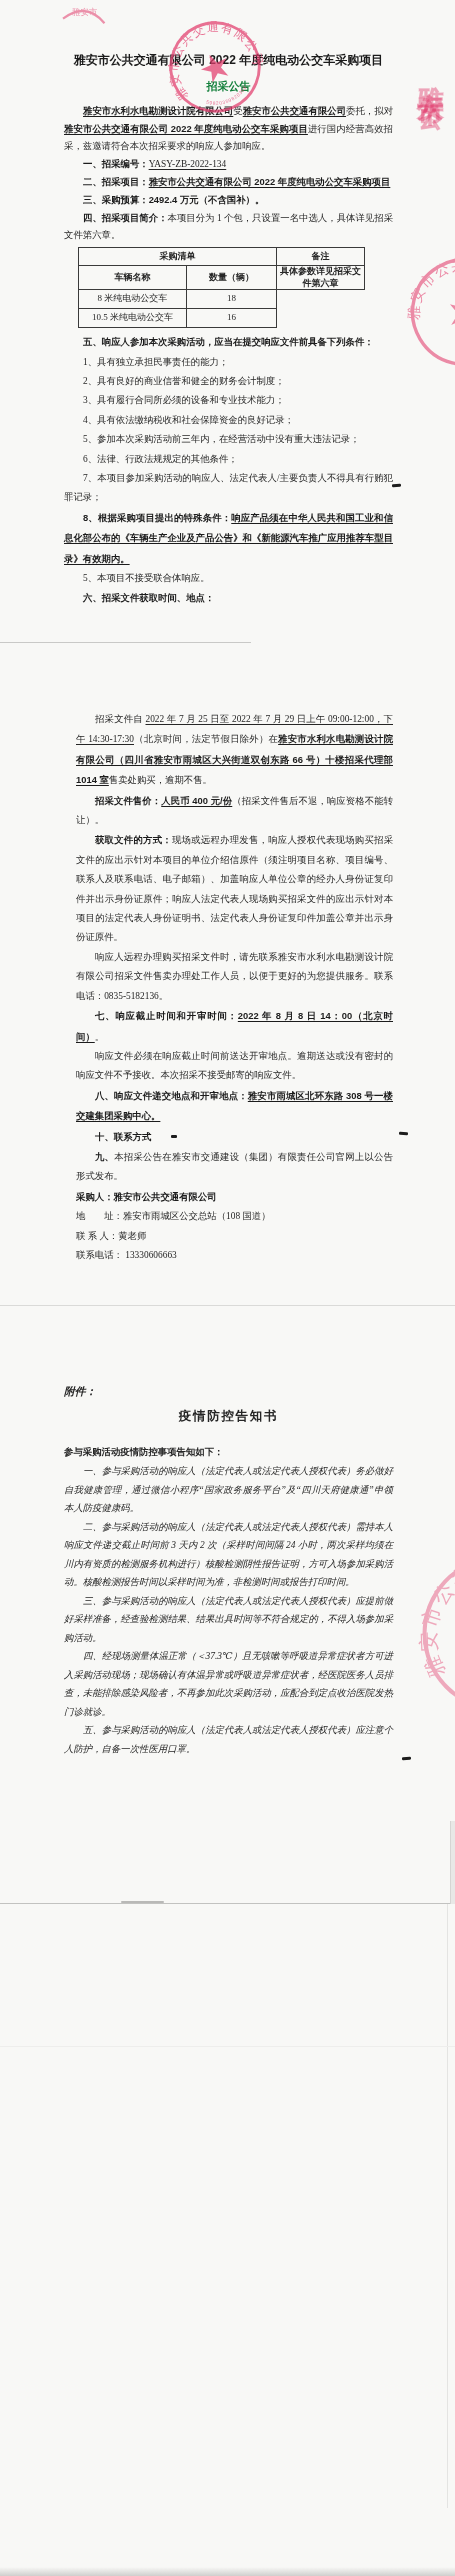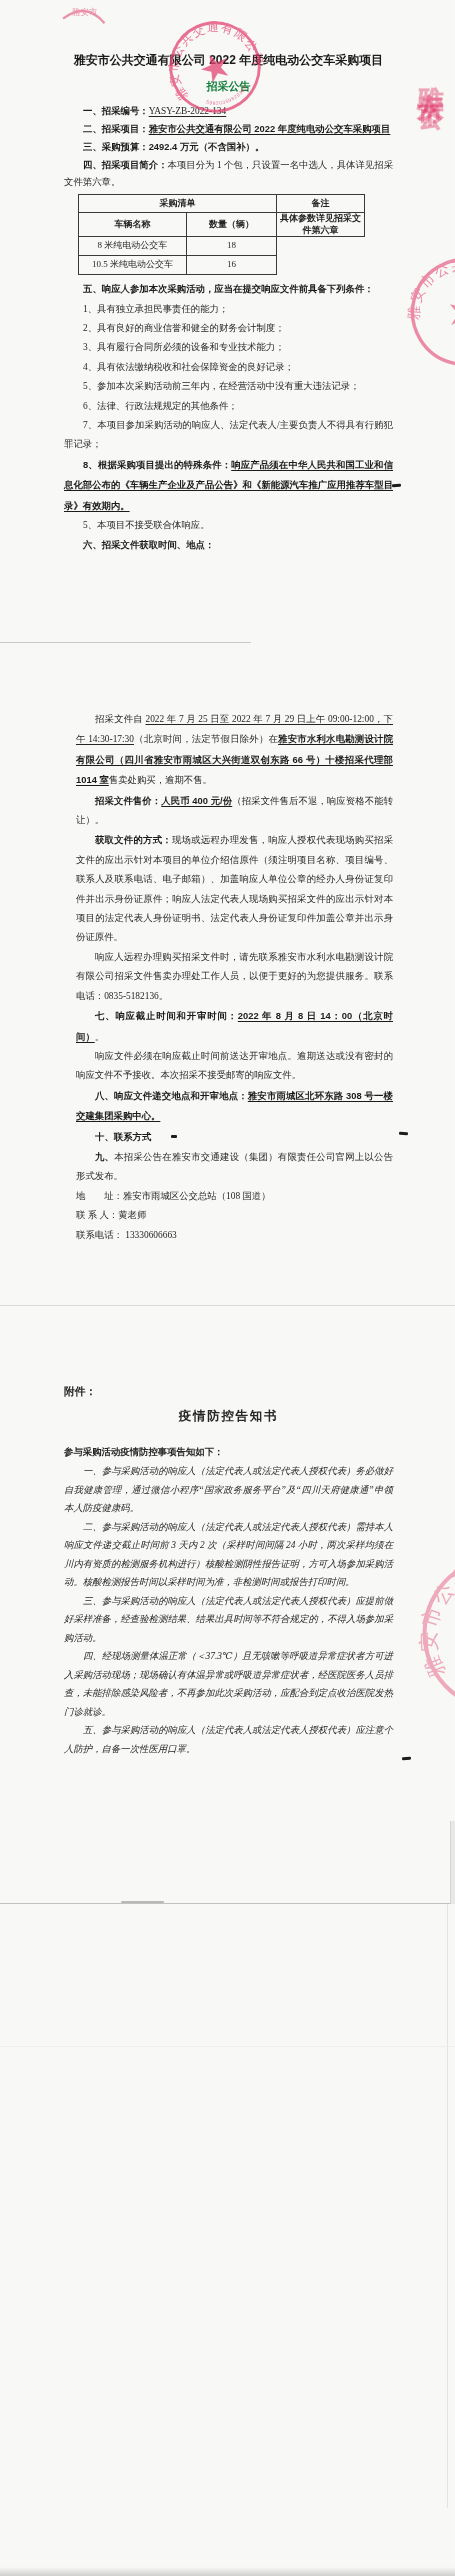--- a/index.html
+++ b/index.html
@@ -24,21 +24,21 @@
   #p2 .content{padding-top:67px;} #p2 p{line-height:19.4px;margin-left:12px;}
   .contact p{line-height:20px;margin-left:46px;text-align:left;text-indent:0;}
   #p3 .contact{padding-top:41px;}
   table.list{border-collapse:collapse;margin:2.3px 0 3.4px 13.7px;width:287px;
              font-size:9px;text-align:center;}
   table.list td{border:0.8px solid #3a3a3a;height:17.7px;padding:0 2.3px;line-height:11.4px;}
   td.hd{font-family:"Liberation Sans","DejaVu Sans",sans-serif;font-weight:bold;}
   td.note{font-family:"Liberation Sans","DejaVu Sans",sans-serif;font-weight:bold;line-height:15px;}
   .att{margin-top:79px;}
   .att-label{font-family:"Liberation Sans","DejaVu Sans",sans-serif;font-weight:bold;font-size:10.8px;
-             text-align:left;text-indent:0;}
+             text-align:left;text-indent:0;font-style:italic;}
   .att-title{font-family:"Liberation Sans","DejaVu Sans",sans-serif;font-weight:bold;font-size:12.5px;
              text-align:center;margin-top:9px;letter-spacing:1.7px;}
   .att-intro{font-family:"Liberation Sans","DejaVu Sans",sans-serif;font-weight:bold;font-size:9.4px;
              margin-top:21px;text-align:left;text-indent:0;}
   .att-items{margin-top:3.4px;} .att-items p{line-height:18.5px;font-style:italic;}
   
   .stamp{position:absolute;color:#e23d6d;pointer-events:none;}
   .stamp text{fill:currentColor;font-family:"Liberation Sans","DejaVu Sans",sans-serif;}
   #stamp-title{left:167px;top:19px;width:96px;height:96px;opacity:.72;transform:rotate(-24deg);}
   #stamp-table{left:408px;top:255px;width:114px;height:114px;opacity:.58;transform:rotate(14deg);}
@@ -69,20 +69,21 @@
 </head>
 <body>
 
 <div class="doc">
 
   <section class="page" id="p1">
     <div class="content" style="padding-top:52px;">
       <h1 class="title">雅安市公共交通有限公司 2022 年度纯电动公交车采购项目</h1>
       <h2 class="subtitle">招采公告</h2>
       <div class="upper">
+          <p class="indent"><span class="b u">雅安市水利水电勘测设计院有限公司</span><span>受</span><span class="b u">雅安市公共交通有限公司</span><span>委托，拟对</span><span class="b u">雅安市公共交通有限公司 2022 年度纯电动公交车采购项目</span><span>进行国内经营高效招采，兹邀请符合本次招采要求的响应人参加响应。</span></p>
           <p class="indent"><span class="b">一、招采编号：</span><span class="u">YASY-ZB-2022-134</span></p>
           <p class="indent"><span class="b">二、招采项目：</span><span class="b u">雅安市公共交通有限公司 2022 年度纯电动公交车采购项目</span></p>
           <p class="indent"><span class="b">三、采购预算：</span><span class="b">2492.4 万元（不含国补）。</span></p>
           <p class="indent"><span class="b">四、招采项目简介：</span><span>本项目分为 1 个包，只设置一名中选人，具体详见招采文件第六章。</span></p>
         </div>
       <table class="list">
         <tbody>
           <tr>
             <td class="hd" colspan="2" style="width:199px">采购清单</td>
             <td class="hd" style="width:88px">备注</td>
@@ -128,20 +129,21 @@
           <p class="indent"><span class="b">招采文件售价：</span><span class="b u">人民币 400 元/份</span><span>（招采文件售后不退，响应资格不能转让）。</span></p>
           <p class="indent"><span class="b">获取文件的方式：</span><span>现场或远程办理发售，响应人授权代表现场购买招采文件的应出示针对本项目的单位介绍信原件（须注明项目名称、项目编号、联系人及联系电话、电子邮箱）、加盖响应人单位公章的经办人身份证复印件并出示身份证原件；响应人法定代表人现场购买招采文件的应出示针对本项目的法定代表人身份证明书、法定代表人身份证复印件加盖公章并出示身份证原件。</span></p>
           <p class="indent"><span>响应人远程办理购买招采文件时，请先联系雅安市水利水电勘测设计院有限公司招采文件售卖办理处工作人员，以便于更好的为您提供服务。联系电话：0835-5182136。</span></p>
           <p class="indent"><span class="b">七、响应截止时间和开审时间：</span><span class="b u">2022 年 8 月 8 日 14：00（北京时间）</span><span>。</span></p>
           <p class="indent"><span>响应文件必须在响应截止时间前送达开审地点。逾期送达或没有密封的响应文件不予接收。本次招采不接受邮寄的响应文件。</span></p>
           <p class="indent"><span class="b">八、响应文件递交地点和开审地点：</span><span class="b u">雅安市雨城区北环东路 308 号一楼交建集团采购中心。</span></p>
           <p class="indent"><span class="b">十、联系方式</span></p>
           <p class="indent"><span class="b">九、</span><span>本招采公告在雅安市交通建设（集团）有限责任公司官网上以公告形式发布。</span></p>
         </div>
       <div class="contact">
+          <p><span class="b">采购人：雅安市公共交通有限公司</span></p>
           <p><span>地　　址：雅安市雨城区公交总站（108 国道）</span></p>
           <p><span>联 系 人：黄老师</span></p>
           <p><span>联系电话：  13330606663</span></p>
         </div>
     </div>
   </section>
 
   <section class="page" id="p3">
     <div class="content">
       <div class="att">

